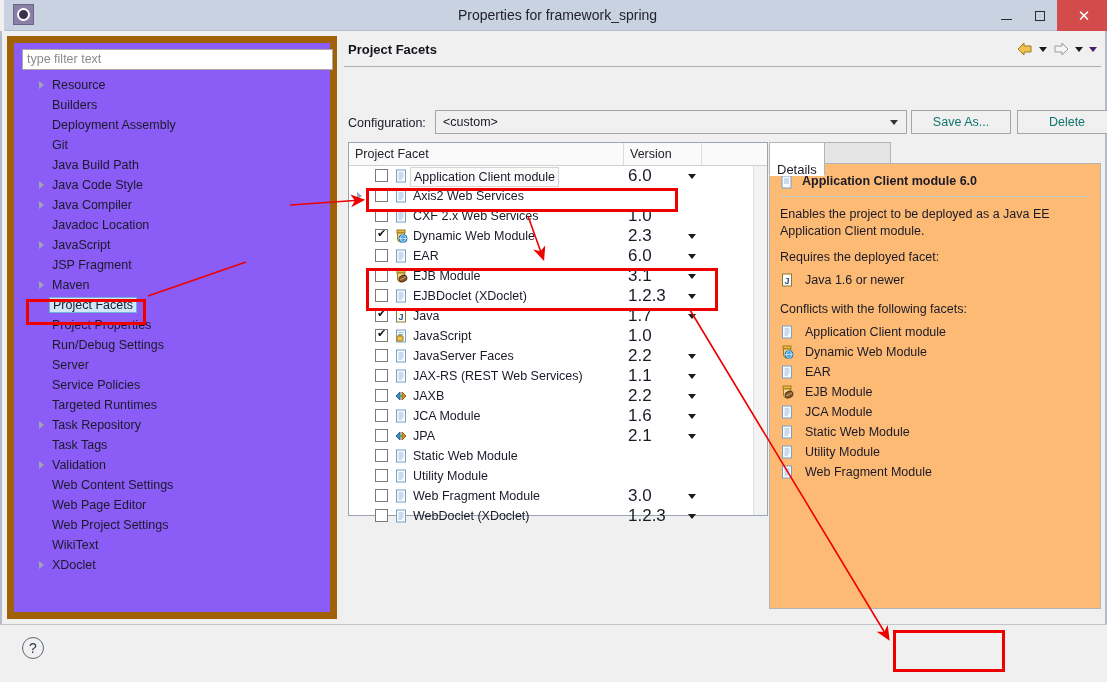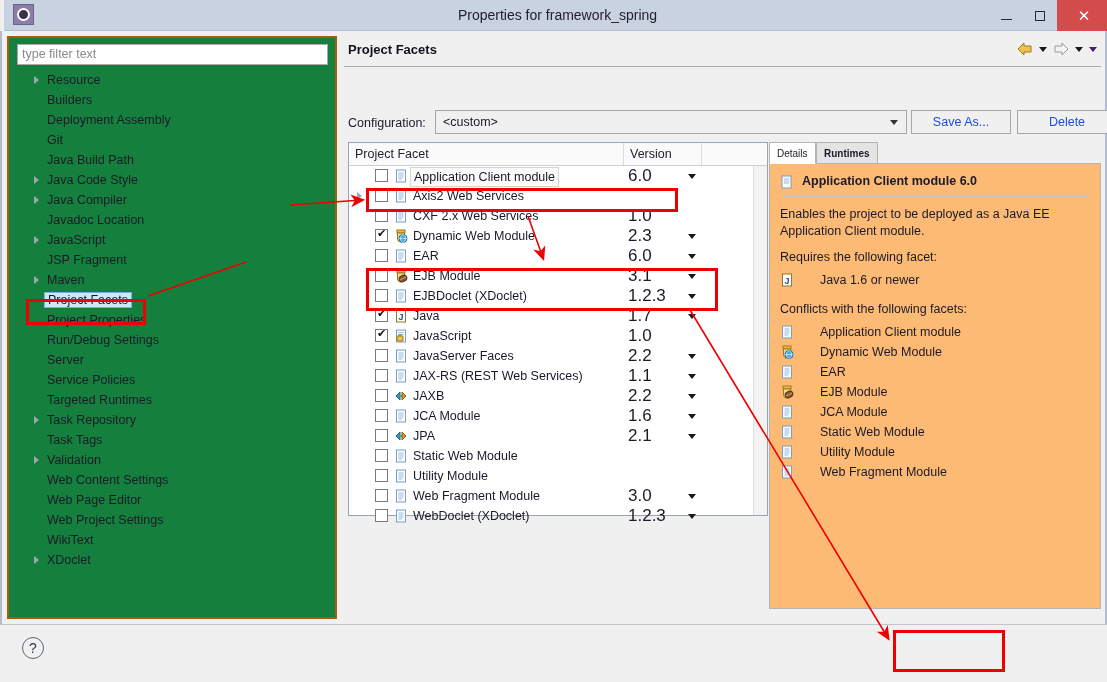--- a/index.html
+++ b/index.html
@@ -41,21 +41,21 @@
   }
   .wbtn.min { right: 88px; }
   .wbtn.max { right: 54px; }
   .wbtn.close { right: 0; width: 54px; background: #d44b4b; color: #ffffff; font-size: 15px; }
   .wbtn .mindash { width: 11px; height: 1px; background: #2a2a33; margin-top: 7px; }
   .wbtn .maxsq { width: 10px; height: 10px; border: 1px solid #2a2a33; }
 
   
   .leftpanel {
     position: absolute; left: 7px; top: 36px; width: 330px; height: 583px;
-    background: #15803d; border: 2px solid #a16207;
+    background: #8b5cf6; border: 7px solid #a16207;
   }
   .filterbox {
     position: absolute; left: 8px; top: 6px; width: 311px; height: 21px;
     border: 1px solid #a9a9a9; background: #ffffff;
     font-size: 12.5px; color: #8a8a8a; padding: 0 4px; line-height: 19px;
     font-family: "Liberation Sans", sans-serif;
   }
   .tree { position: absolute; left: 0; top: 32px; width: 328px; }
   .tree-item {
     position: relative; height: 20px; line-height: 20px;
@@ -99,21 +99,21 @@
   .cfg-combo .val { position: absolute; left: 7px; top: 4px; font-size: 12.5px; }
   .cfg-combo .cv {
     position: absolute; right: 8px; top: 9px;
     width: 0; height: 0;
     border-left: 4px solid transparent; border-right: 4px solid transparent;
     border-top: 5px solid #333;
   }
   .btn {
     background: #f0f0f0; border: 1px solid #a6a6a6;
     font-family: "Liberation Sans", sans-serif; font-size: 12.5px;
-    color: #1d4ed8; text-align: center;
+    color: #0f766e; text-align: center;
   }
   .btn-saveas { position: absolute; left: 567px; top: 74px; width: 100px; height: 24px; line-height: 22px; }
   .btn-delete { position: absolute; left: 673px; top: 74px; width: 100px; height: 24px; line-height: 22px; }
 
   
   .facet-table {
     position: absolute; left: 4px; top: 106px; width: 420px; height: 374px;
     background: #ffffff; border: 1px solid #9aa3b0;
   }
   .th-row {
@@ -153,35 +153,35 @@
   }
   .tbl-scroll {
     position: absolute; right: 0; top: 23px; width: 14px; bottom: 0;
     background: #f3f3f3; border-left: 1px solid #e0e0e0;
   }
 
   
   .tabstrip { position: absolute; left: 425px; top: 106px; width: 332px; height: 22px; }
   .tab {
     position: absolute; top: 0; height: 22px; line-height: 21px;
-    font-size: 10px; padding: 0 7px;
+    font-size: 13px; padding: 16px 7px;
   }
   .tab.active { left: 0; background: #ffffff; border: 1px solid #b4b4b4; border-bottom-color: #ffffff; z-index: 2; }
   .tab.inactive { left: 47px; background: #e4e4e4; border: 1px solid #b4b4b4; font-weight: bold; }
   .details-box {
     position: absolute; left: 425px; top: 127px; width: 332px; height: 446px;
     background: #fdba74; border: 1px solid #b4b4b4;
   }
   .d-title { position: absolute; left: 32px; top: 10px; font-size: 12.5px; font-weight: bold; }
   .d-title-icon { position: absolute; left: 10px; top: 11px; width: 14px; height: 14px; }
   .d-rule { position: absolute; left: 10px; top: 32px; width: 310px; height: 1px; background: #c8c8c8; }
   .d-para { position: absolute; left: 10px; font-size: 12.5px; line-height: 17px; width: 312px; }
   .d-li { position: absolute; left: 10px; height: 20px; line-height: 20px; font-size: 12.5px; }
   .d-li .ico { position: absolute; left: 0; top: 3px; width: 14px; height: 14px; }
-  .d-li .txt { position: absolute; left: 25px; top: 0; white-space: nowrap; margin-left: 15px; }
+  .d-li .txt { position: absolute; left: 25px; top: 0; white-space: nowrap; }
 
   
   .btn-revert { position: absolute; left: 552px; top: 589px; width: 110px; height: 24px; line-height: 22px; }
   .btn-apply  { position: absolute; left: 668px; top: 589px; width: 105px; height: 24px; line-height: 22px; }
 
   
   .footer-rule { position: absolute; left: 0; top: 624px; width: 1107px; height: 1px; background: #c2c6cc; }
   .footer { position: absolute; left: 0; top: 625px; width: 1107px; height: 57px; background: #f0f0f0; }
   .help-ico {
     position: absolute; left: 22px; top: 12px; width: 22px; height: 22px;
@@ -518,21 +518,21 @@
         <svg viewBox="0 0 14 14" width="14" height="14">
             <rect x="2" y="1" width="9" height="12" fill="#f7fbff" stroke="#7a9ec4"></rect>
             <line x1="4" y1="4" x2="9" y2="4" stroke="#9cbada"></line>
             <line x1="4" y1="6" x2="9" y2="6" stroke="#9cbada"></line>
             <line x1="4" y1="8" x2="9" y2="8" stroke="#9cbada"></line>
           </svg>
       </span>
       <div class="d-title">Application Client module 6.0</div>
       <div class="d-rule"></div>
       <div class="d-para" style="top:42px;">Enables the project to be deployed as a Java EE Application Client module.</div>
-      <div class="d-para" style="top:85px;">Requires the following facet:</div>
+      <div class="d-para" style="top:85px;">Requires the deployed facet:</div>
       <div id="req-list">
           <div class="d-li" style="top: 106px;">
             <span class="ico"><svg width="14" height="14" viewBox="0 0 14 14">
                 <rect x="2.5" y="1" width="9" height="12" fill="#fdfcf2" stroke="#8a7a3a"></rect>
                 <text x="7" y="10.5" font-size="9" font-family="Liberation Sans, sans-serif" fill="#1c4fa0" text-anchor="middle" font-weight="bold">J</text>
               </svg></span>
             <span class="txt">Java 1.6 or newer</span>
           </div>
         </div>
       <div class="d-para" style="top:137px;">Conflicts with the following facets:</div>

